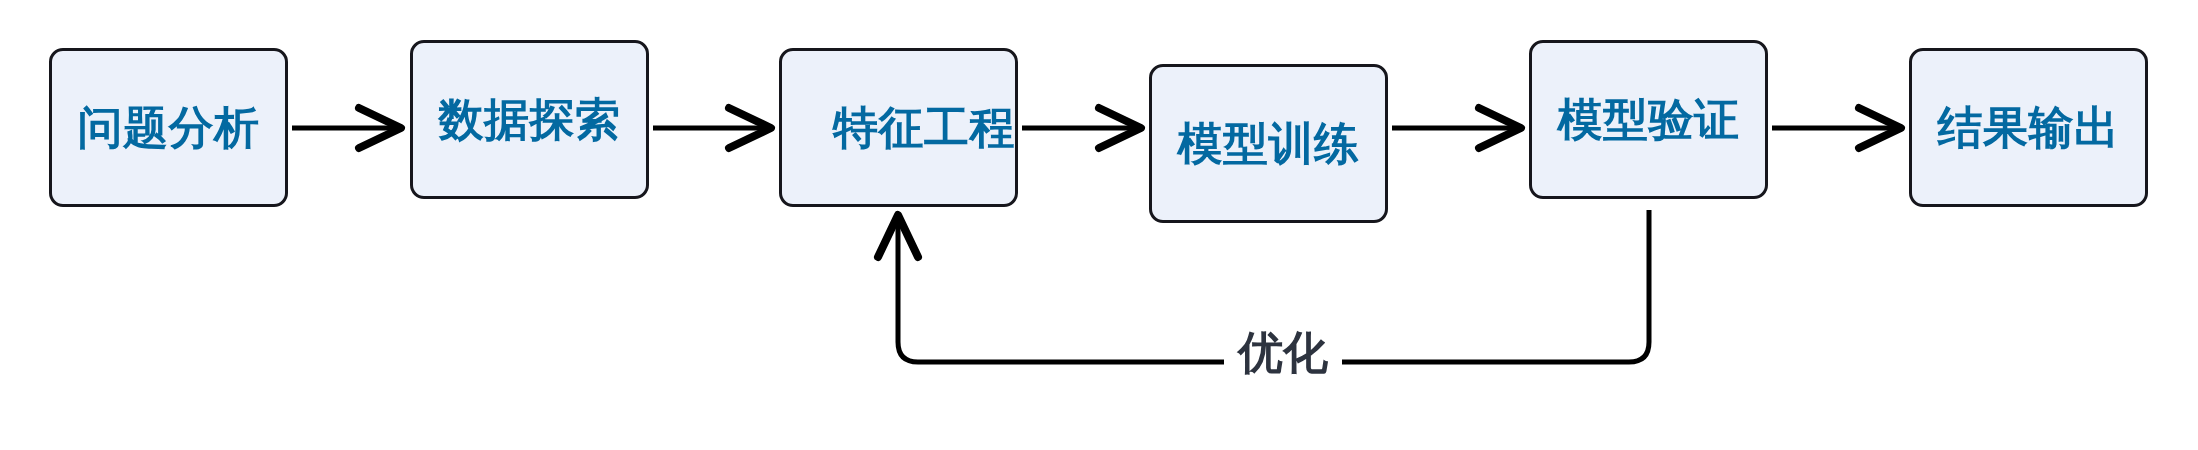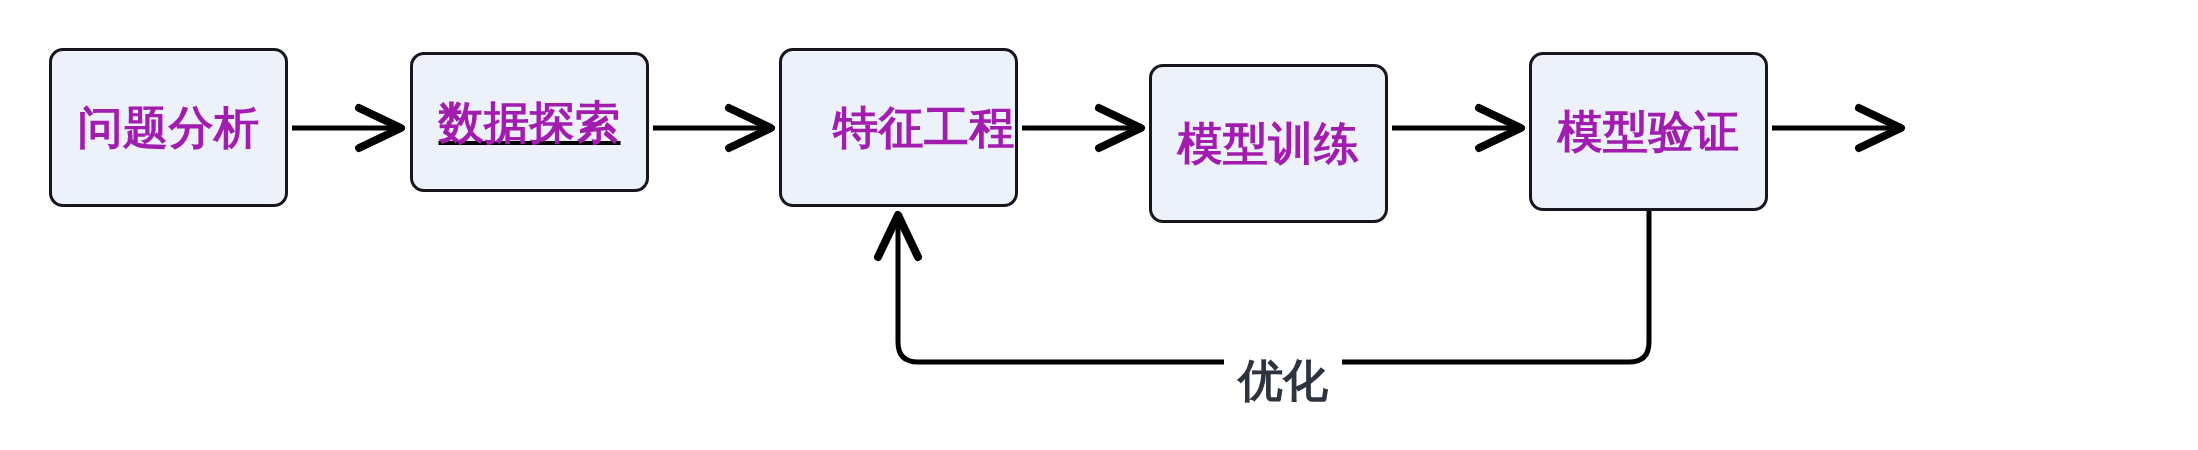--- a/index.html
+++ b/index.html
@@ -33,21 +33,21 @@
     display: flex;
     align-items: center;
     justify-content: center;
     background: #ECF1FA;
     border: 3.2px solid #16161C;
     border-radius: 14px;
   }
   .node-label {
     font-size: 45px;
     font-weight: bold;
-    color: #a21caf;
+    color: #0369a1;
     line-height: 1;
     letter-spacing: 0.5px;
     white-space: nowrap;
   }
   .edge-label {
     position: absolute;
     background: #ffffff;
     color: #2D333F;
     font-size: 45px;
     font-weight: bold;
@@ -75,32 +75,35 @@
     <path d="M 1392 128 L 1520 128" fill="none" stroke="#000000" stroke-width="5" marker-end="url(#arrowhead)"></path>
     <path d="M 1772 128 L 1900 128" fill="none" stroke="#000000" stroke-width="5" marker-end="url(#arrowhead)"></path>
 
     <path d="M 1649 210 L 1649 342 Q 1649 362 1629 362 L 918 362 Q 898 362 898 342 L 898 216" fill="none" stroke="#000000" stroke-width="5" stroke-linecap="butt" marker-end="url(#arrowhead)"></path>
   </svg>
 
   <div class="node" style="left:49px; top:48px; width:239px; height:159px;">
     <span class="node-label">问题分析</span>
   </div>
 
-  <div class="node" style="left:410px; top:52px; width:239px; height:140px;text-decoration:underline;">
+  <div class="node" style="left:410px; top:40px; width:239px; height:159px;">
     <span class="node-label">数据探索</span>
   </div>
 
   <div class="node" style="left:779px; top:48px; width:239px; height:159px;justify-content:flex-end;">
     <span class="node-label">特征工程</span>
   </div>
 
   <div class="node" style="left:1149px; top:64px; width:239px; height:159px;">
     <span class="node-label">模型训练</span>
   </div>
 
-  <div class="node" style="left:1529px; top:52px; width:239px; height:159px;">
+  <div class="node" style="left:1529px; top:40px; width:239px; height:159px;">
     <span class="node-label">模型验证</span>
   </div>
 
+  <div class="node" style="left:1909px; top:48px; width:239px; height:159px;">
+    <span class="node-label">结果输出</span>
+  </div>
 
-  <div class="edge-label" style="left:1283px; top:380px;">优化</div>
+  <div class="edge-label" style="left:1283px; top:352px;">优化</div>
 
 </div>
 
 </body></html>

